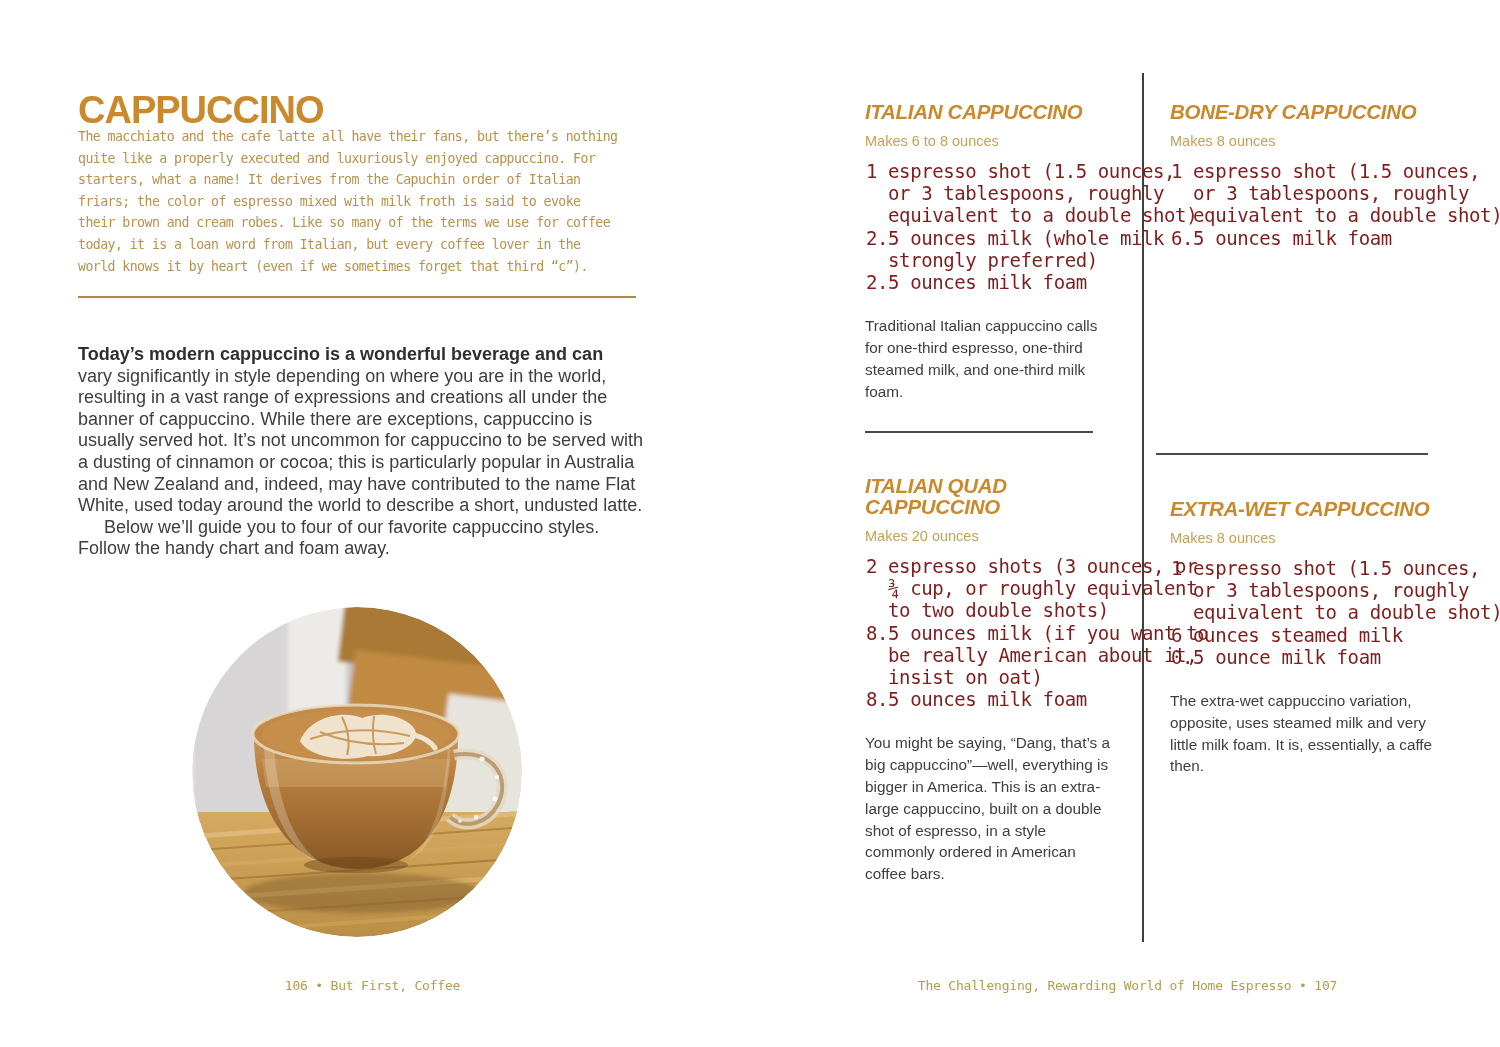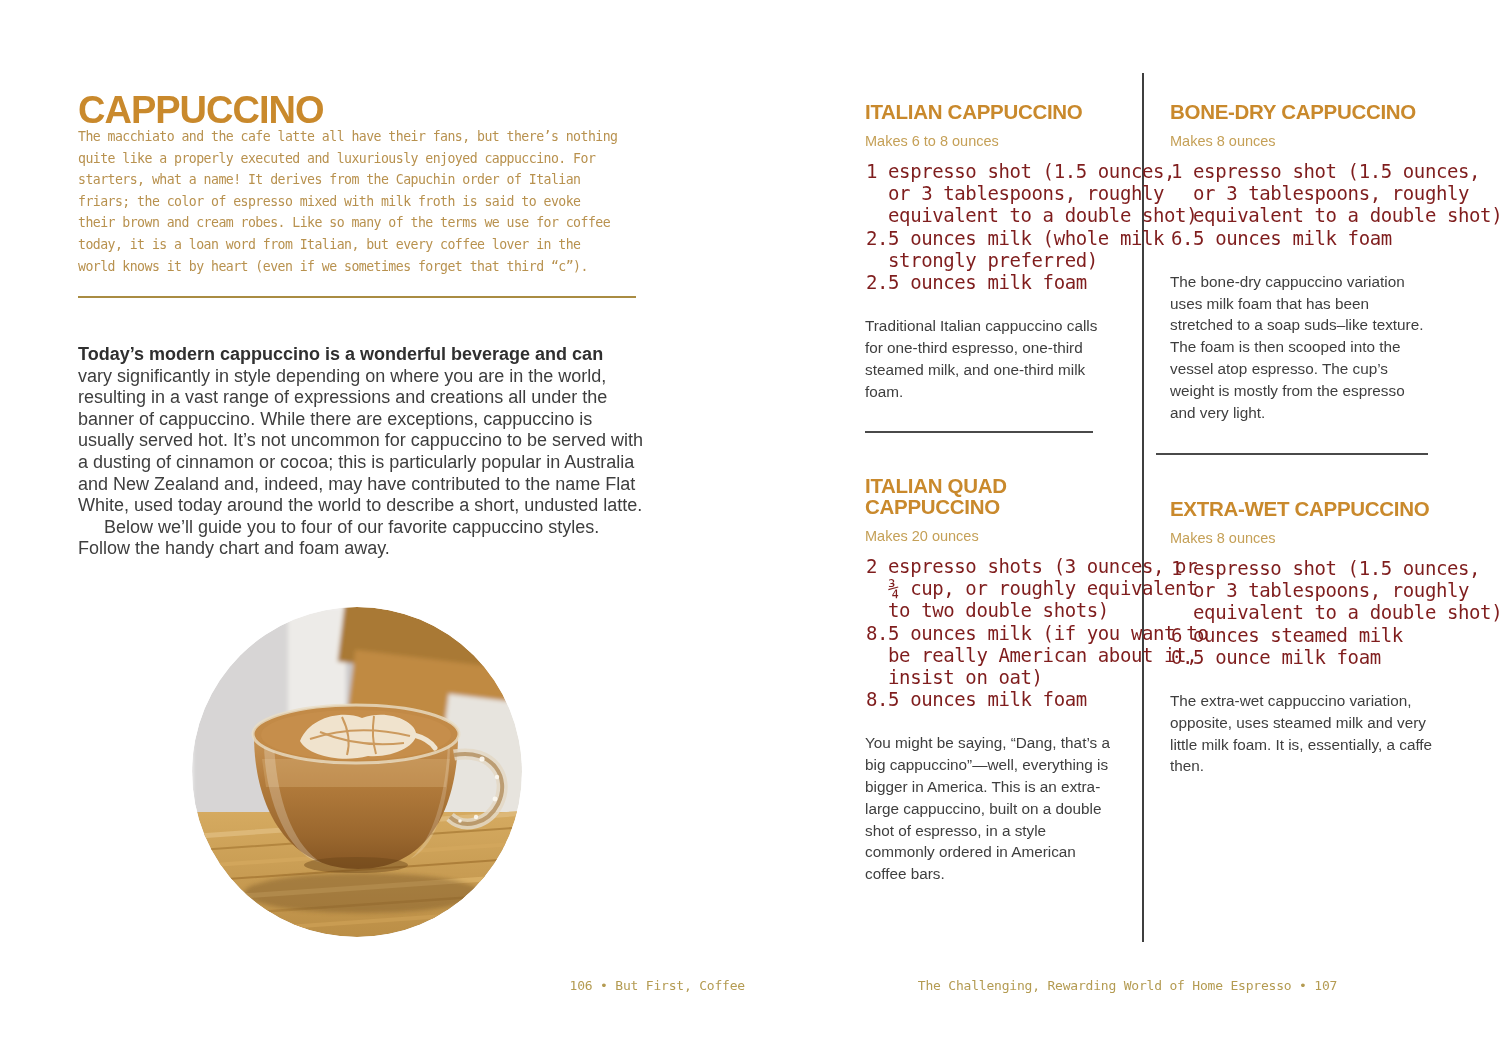--- a/index.html
+++ b/index.html
@@ -14,32 +14,32 @@
   #intro{left:78px;top:126px;margin:0;font-family:"DejaVu Sans Mono",monospace;
          font-size:13.2px;line-height:21.6px;letter-spacing:-0.55px;color:#B8914E;white-space:pre;}
   #gold-rule{left:78px;top:296px;width:558px;height:0;border-top:2px solid #A98C42;}
   #body-block{left:78px;top:344px;width:568px;color:#3E3E3E;font-size:18px;line-height:21.6px;}
   #body-block p{margin:0;}
   #body-block strong{display:block;font-weight:700;color:#2F2F2F;}
   #body-para2{text-indent:26px;}
   #photo-wrap{left:192px;top:607px;width:330px;height:330px;border-radius:50%;overflow:hidden;}
   .folio{top:978px;width:745px;text-align:center;font-family:"DejaVu Sans Mono",monospace;
          font-size:13px;letter-spacing:-0.2px;color:#B49B52;}
-  #folio-left{left:0;text-align:right;}
+  #folio-left{left:0;}
   #folio-right{left:755px;text-align:center;}
 
   
   .col{position:absolute;top:101px;}
   #col-mid{left:865px;width:248px;height:860px;}
   #col-right{left:1170px;width:263px;height:860px;}
   #v-divider{left:1142px;top:73px;width:2px;height:869px;background:#3F3F3F;}
 
   .recipe{position:absolute;left:0;width:100%;}
   .recipe h2{margin:0 0 10px 0;font-size:20.5px;line-height:21px;font-weight:700;
-             letter-spacing:-0.3px;color:#C9892C;}
+             letter-spacing:-0.3px;color:#C9892C;font-style:italic;}
   .makes{margin:0 0 9px 0;font-size:14.5px;line-height:19px;color:#C5A057;}
   .ingredients{margin:1px;font-family:"DejaVu Sans Mono",monospace;font-size:19px;
                line-height:22.2px;letter-spacing:-0.4px;color:#7f1d1d;white-space:pre;}
   .desc{margin:22px 0 0 0;font-size:15.3px;line-height:21.8px;color:#3E3E3E;}
 
   .section-rule{position:absolute;height:0;border-top:2px solid #4A4A4A;}
   #rule-mid{left:0;top:330px;width:228px;}
   #rule-right{left:-14px;top:352px;width:272px;}
   #recipe-american{top:374px;}
   #recipe-extrawet{top:397px;}
@@ -175,21 +175,20 @@
   </div>
 
   <div id="col-right" class="col">
     <div class="recipe" style="top:0">
       <h2>BONE-DRY CAPPUCCINO</h2>
       <p class="makes">Makes 8 ounces</p>
       <pre class="ingredients">1 espresso shot (1.5 ounces,
   or 3 tablespoons, roughly
   equivalent to a double shot)
 6.5 ounces milk foam</pre>
-      <p class="desc">The bone-dry cappuccino variation uses milk foam that has been stretched to a soap suds–like texture. The foam is then scooped into the vessel atop espresso. The cup’s weight is mostly from the espresso and very light.</p>
     </div>
     <div id="rule-right" class="section-rule"></div>
     <div id="recipe-extrawet" class="recipe">
       <h2>EXTRA-WET CAPPUCCINO</h2>
       <p class="makes">Makes 8 ounces</p>
       <pre class="ingredients">1 espresso shot (1.5 ounces,
   or 3 tablespoons, roughly
   equivalent to a double shot)
 6 ounces steamed milk
 0.5 ounce milk foam</pre>

